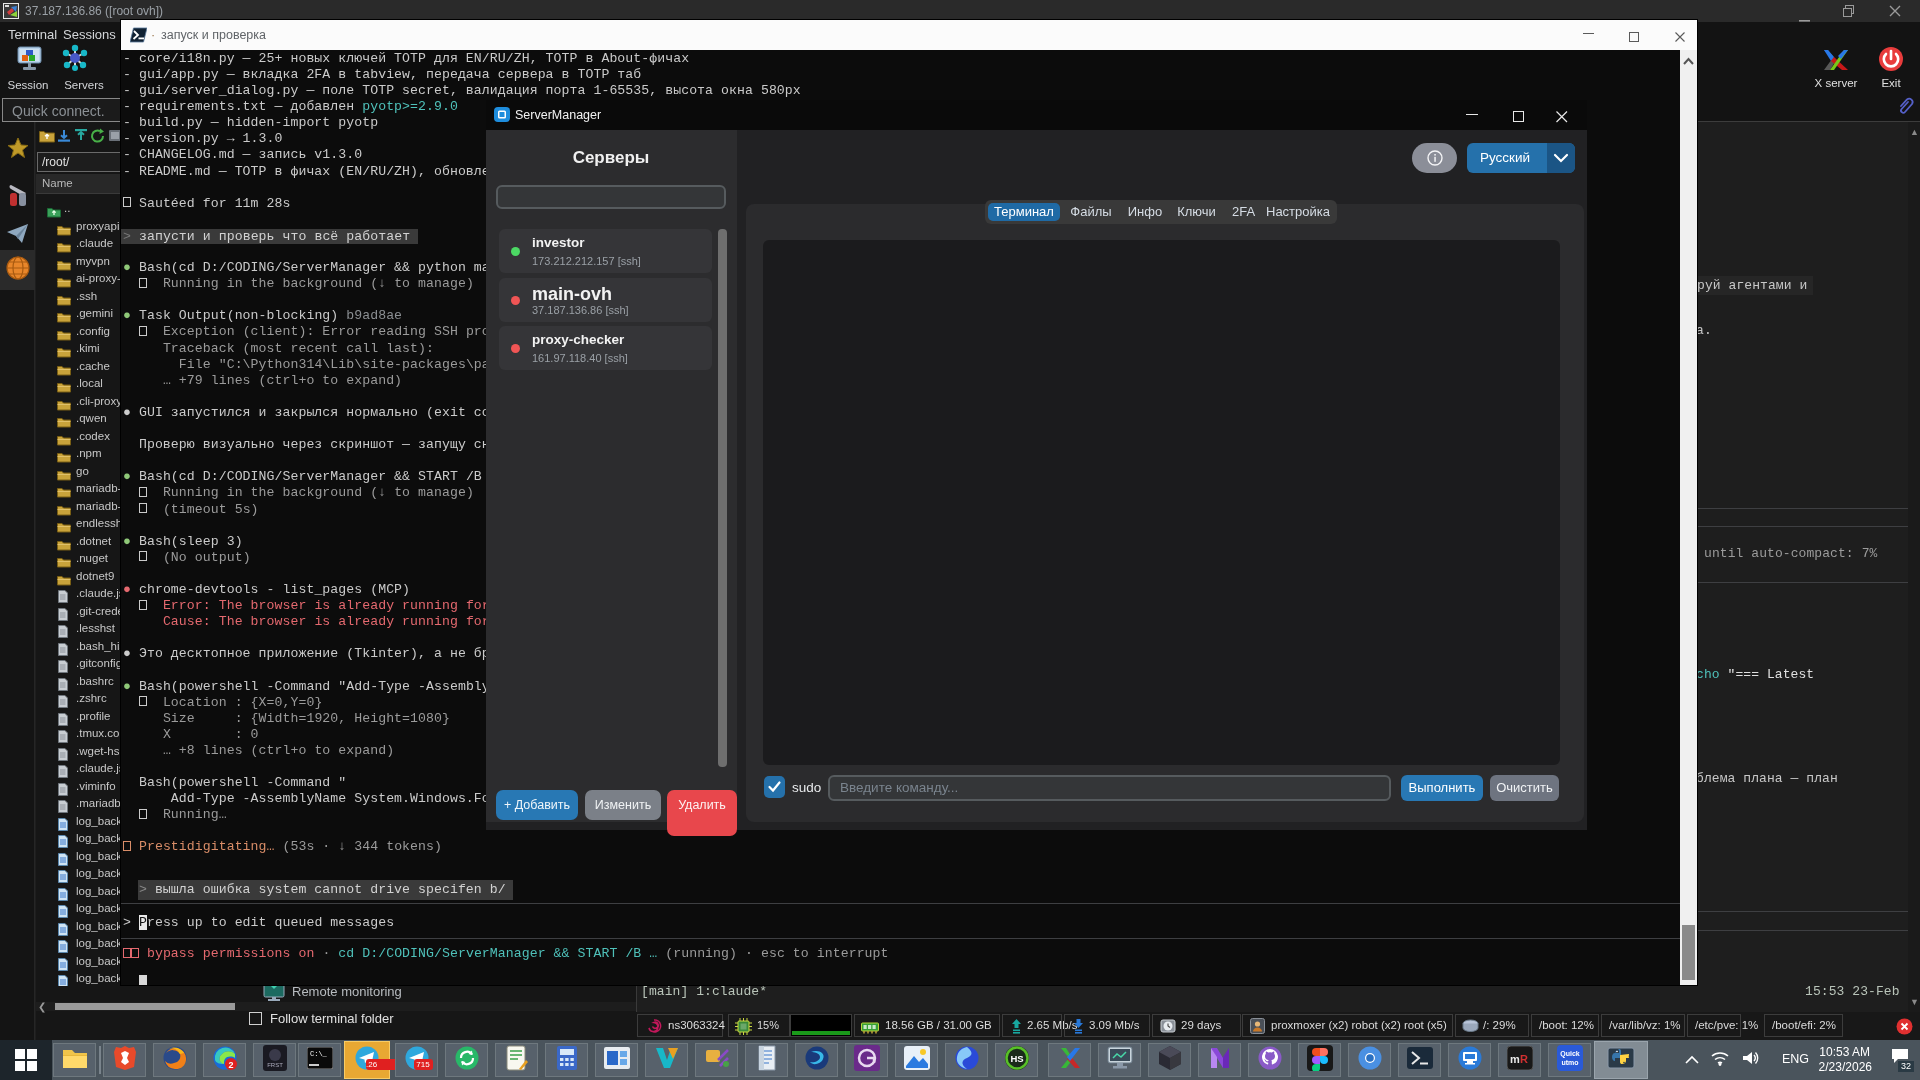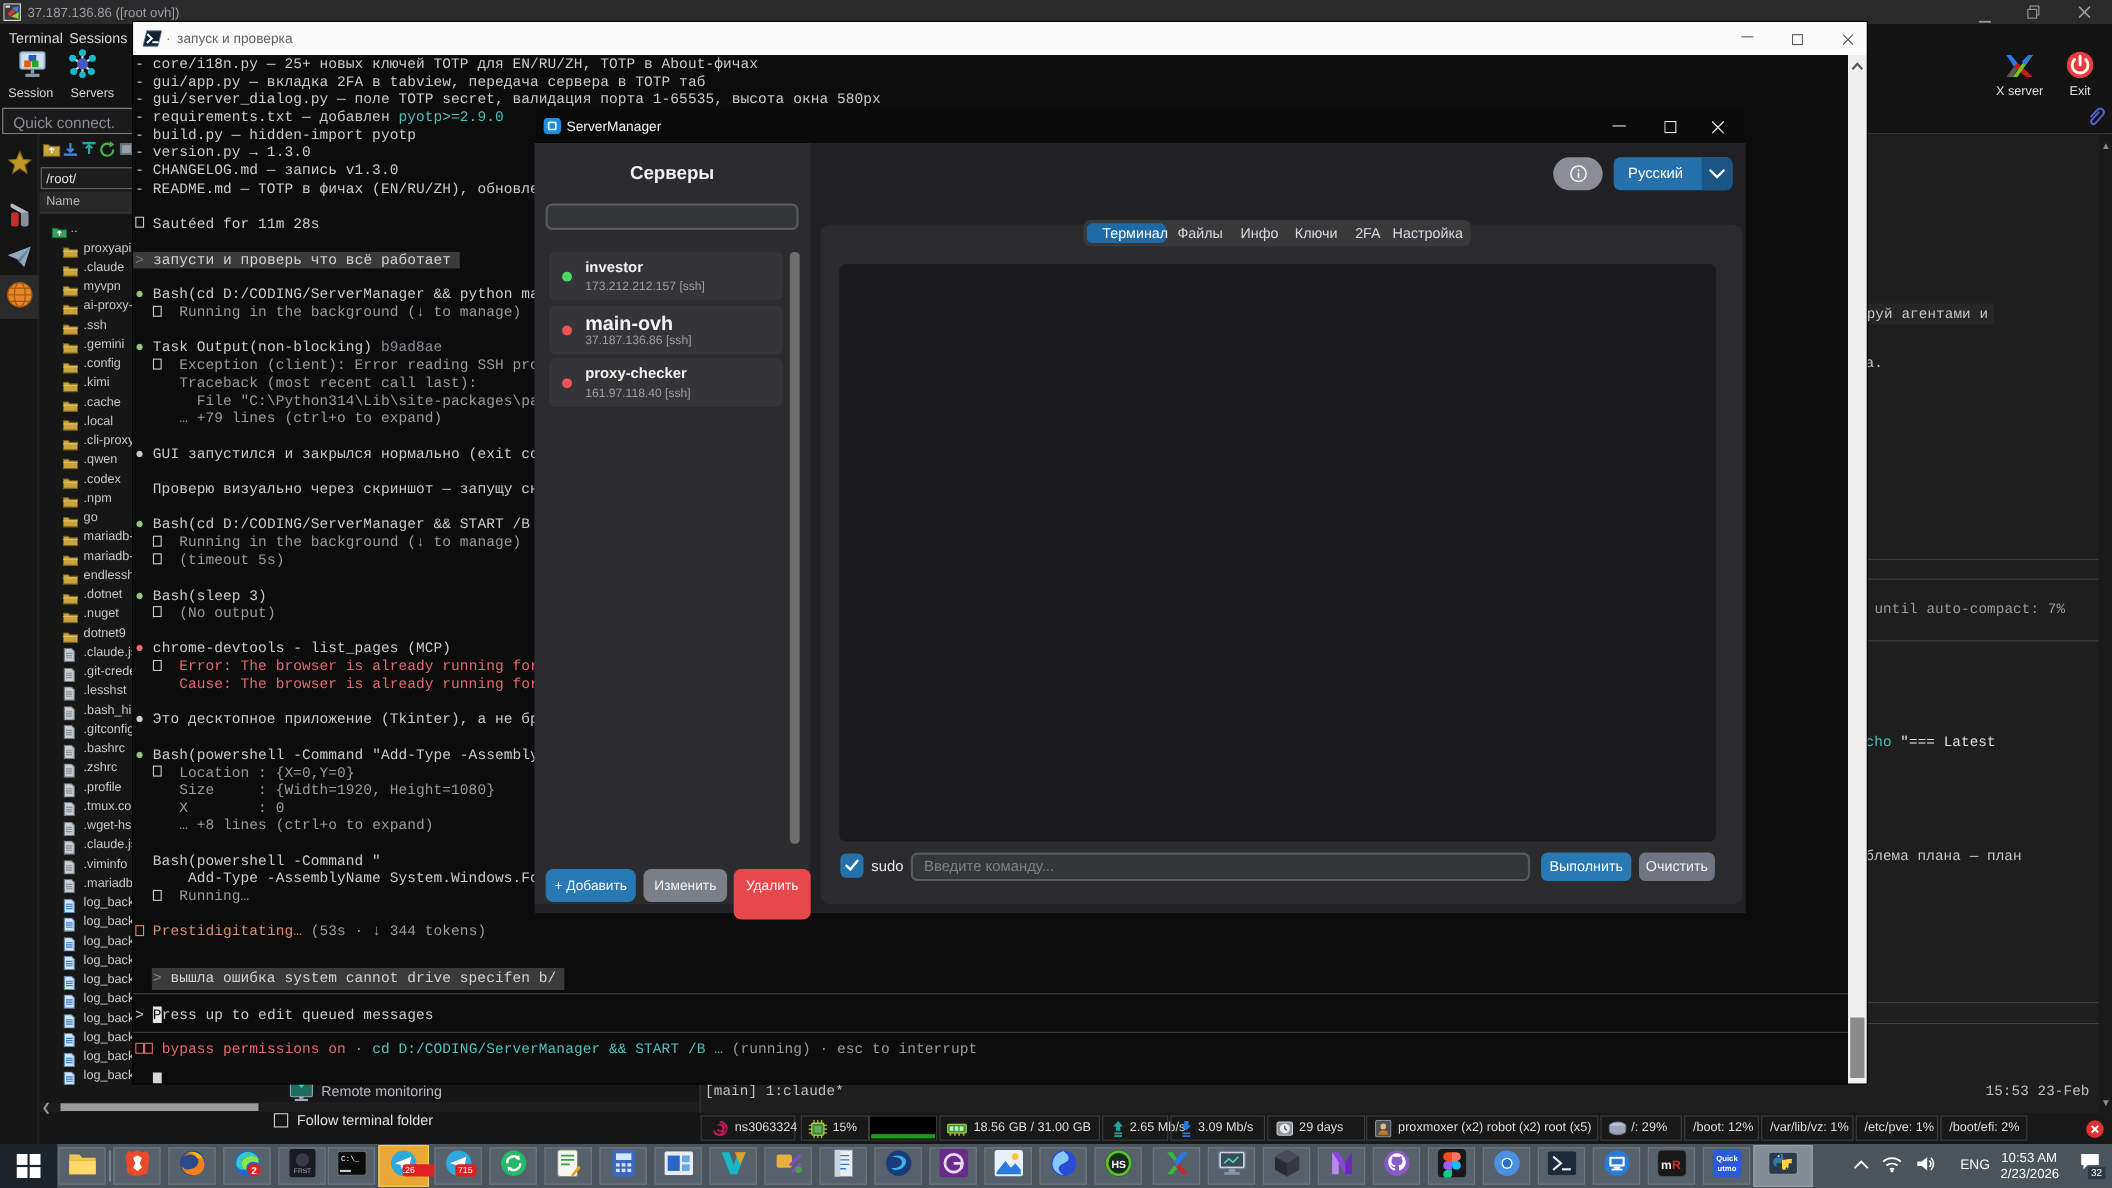--- a/index.html
+++ b/index.html
@@ -492,21 +492,21 @@
             <path d="M1 4.5 L1 9 A 7.5 3.5 0 0 0 16 9 L16 4.5" fill="#9aa8bc" stroke="#6a7a8a"></path>
           </svg></div>
         <div class="abs" style="left:27px;top:4px;font-size:11.5px;color:#dcdcdc;white-space:nowrap;">/: 29%</div>
       </div>
 <div class="abs" style="left:1531px;top:1014px;width:68px;height:23px;border:1px solid #3c3c3c;">
         <div class="abs" style="left:7px;top:4px;font-size:11.5px;color:#dcdcdc;white-space:nowrap;">/boot: 12%</div>
       </div>
 <div class="abs" style="left:1601px;top:1014px;width:84px;height:23px;border:1px solid #3c3c3c;">
         <div class="abs" style="left:7px;top:4px;font-size:11.5px;color:#dcdcdc;white-space:nowrap;">/var/lib/vz: 1%</div>
       </div>
-<div class="abs" style="left:1687px;top:1014px;width:75px;height:23px;border:1px solid #3c3c3c;">
+<div class="abs" style="left:1687px;top:1014px;width:54px;height:23px;border:1px solid #3c3c3c;">
         <div class="abs" style="left:7px;top:4px;font-size:11.5px;color:#dcdcdc;white-space:nowrap;">/etc/pve: 1%</div>
       </div>
 <div class="abs" style="left:1764px;top:1014px;width:79px;height:23px;border:1px solid #3c3c3c;">
         <div class="abs" style="left:7px;top:4px;font-size:11.5px;color:#dcdcdc;white-space:nowrap;">/boot/efi: 2%</div>
       </div>
 <div class="abs" style="left:1896px;top:1018px;"><svg width="17" height="17">
           <circle cx="8.5" cy="8.5" r="8" fill="#e03030"></circle>
           <path d="M5.5 5.5 L11.5 11.5 M11.5 5.5 L5.5 11.5" stroke="#fff" stroke-width="1.8"></path>
         </svg></div>
     </div>
@@ -649,21 +649,21 @@
     <div class="abs" style="left:1061px;top:43px;width:28px;height:30px;background:#1b5585;border-radius:0 6px 6px 0;"></div>
     <div class="abs" style="left:994px;top:50px;font-size:13.5px;color:#fff;">Русский</div>
     <div class="abs" style="left:1067px;top:51px;"><svg width="16" height="14">
           <path d="M2 4 L8 10 L14 4" stroke="#fff" stroke-width="2.2" fill="none" stroke-linecap="round"></path>
         </svg></div>
 
     <div class="abs" style="left:260px;top:104px;width:838px;height:618px;background:#2b2b2d;border-radius:8px;"></div>
 
     <div class="abs" style="left:499px;top:100px;width:352px;height:24px;background:#393939;border-radius:6px;"></div>
     <div class="abs" style="left:502px;top:103px;width:72px;height:18px;background:#1f6aa5;border-radius:5px;"></div>
-    <div class="abs" style="left:502px;top:104px;width:88px;text-align:center;font-size:13px;color:#fff;">Терминал</div>
+    <div class="abs" style="left:502px;top:104px;width:72px;text-align:center;font-size:13px;color:#fff;">Терминал</div>
     <div class="abs" style="left:574px;top:104px;width:62px;text-align:center;font-size:13px;color:#d5dce4;">Файлы</div>
     <div class="abs" style="left:636px;top:104px;width:46px;text-align:center;font-size:13px;color:#d5dce4;">Инфо</div>
     <div class="abs" style="left:682px;top:104px;width:57px;text-align:center;font-size:13px;color:#d5dce4;">Ключи</div>
     <div class="abs" style="left:739px;top:104px;width:37px;text-align:center;font-size:13px;color:#d5dce4;">2FA</div>
     <div class="abs" style="left:776px;top:104px;width:72px;text-align:center;font-size:13px;color:#d5dce4;">Настройка</div>
 
     <div class="abs" style="left:277px;top:140px;width:797px;height:525px;background:#1b1b1d;border-radius:6px;"></div>
 
     <div class="abs" style="left:278px;top:676px;width:21px;height:22px;background:#2571ab;border-radius:5px;"></div>
     <div class="abs" style="left:281px;top:679px;"><svg width="15" height="15">

